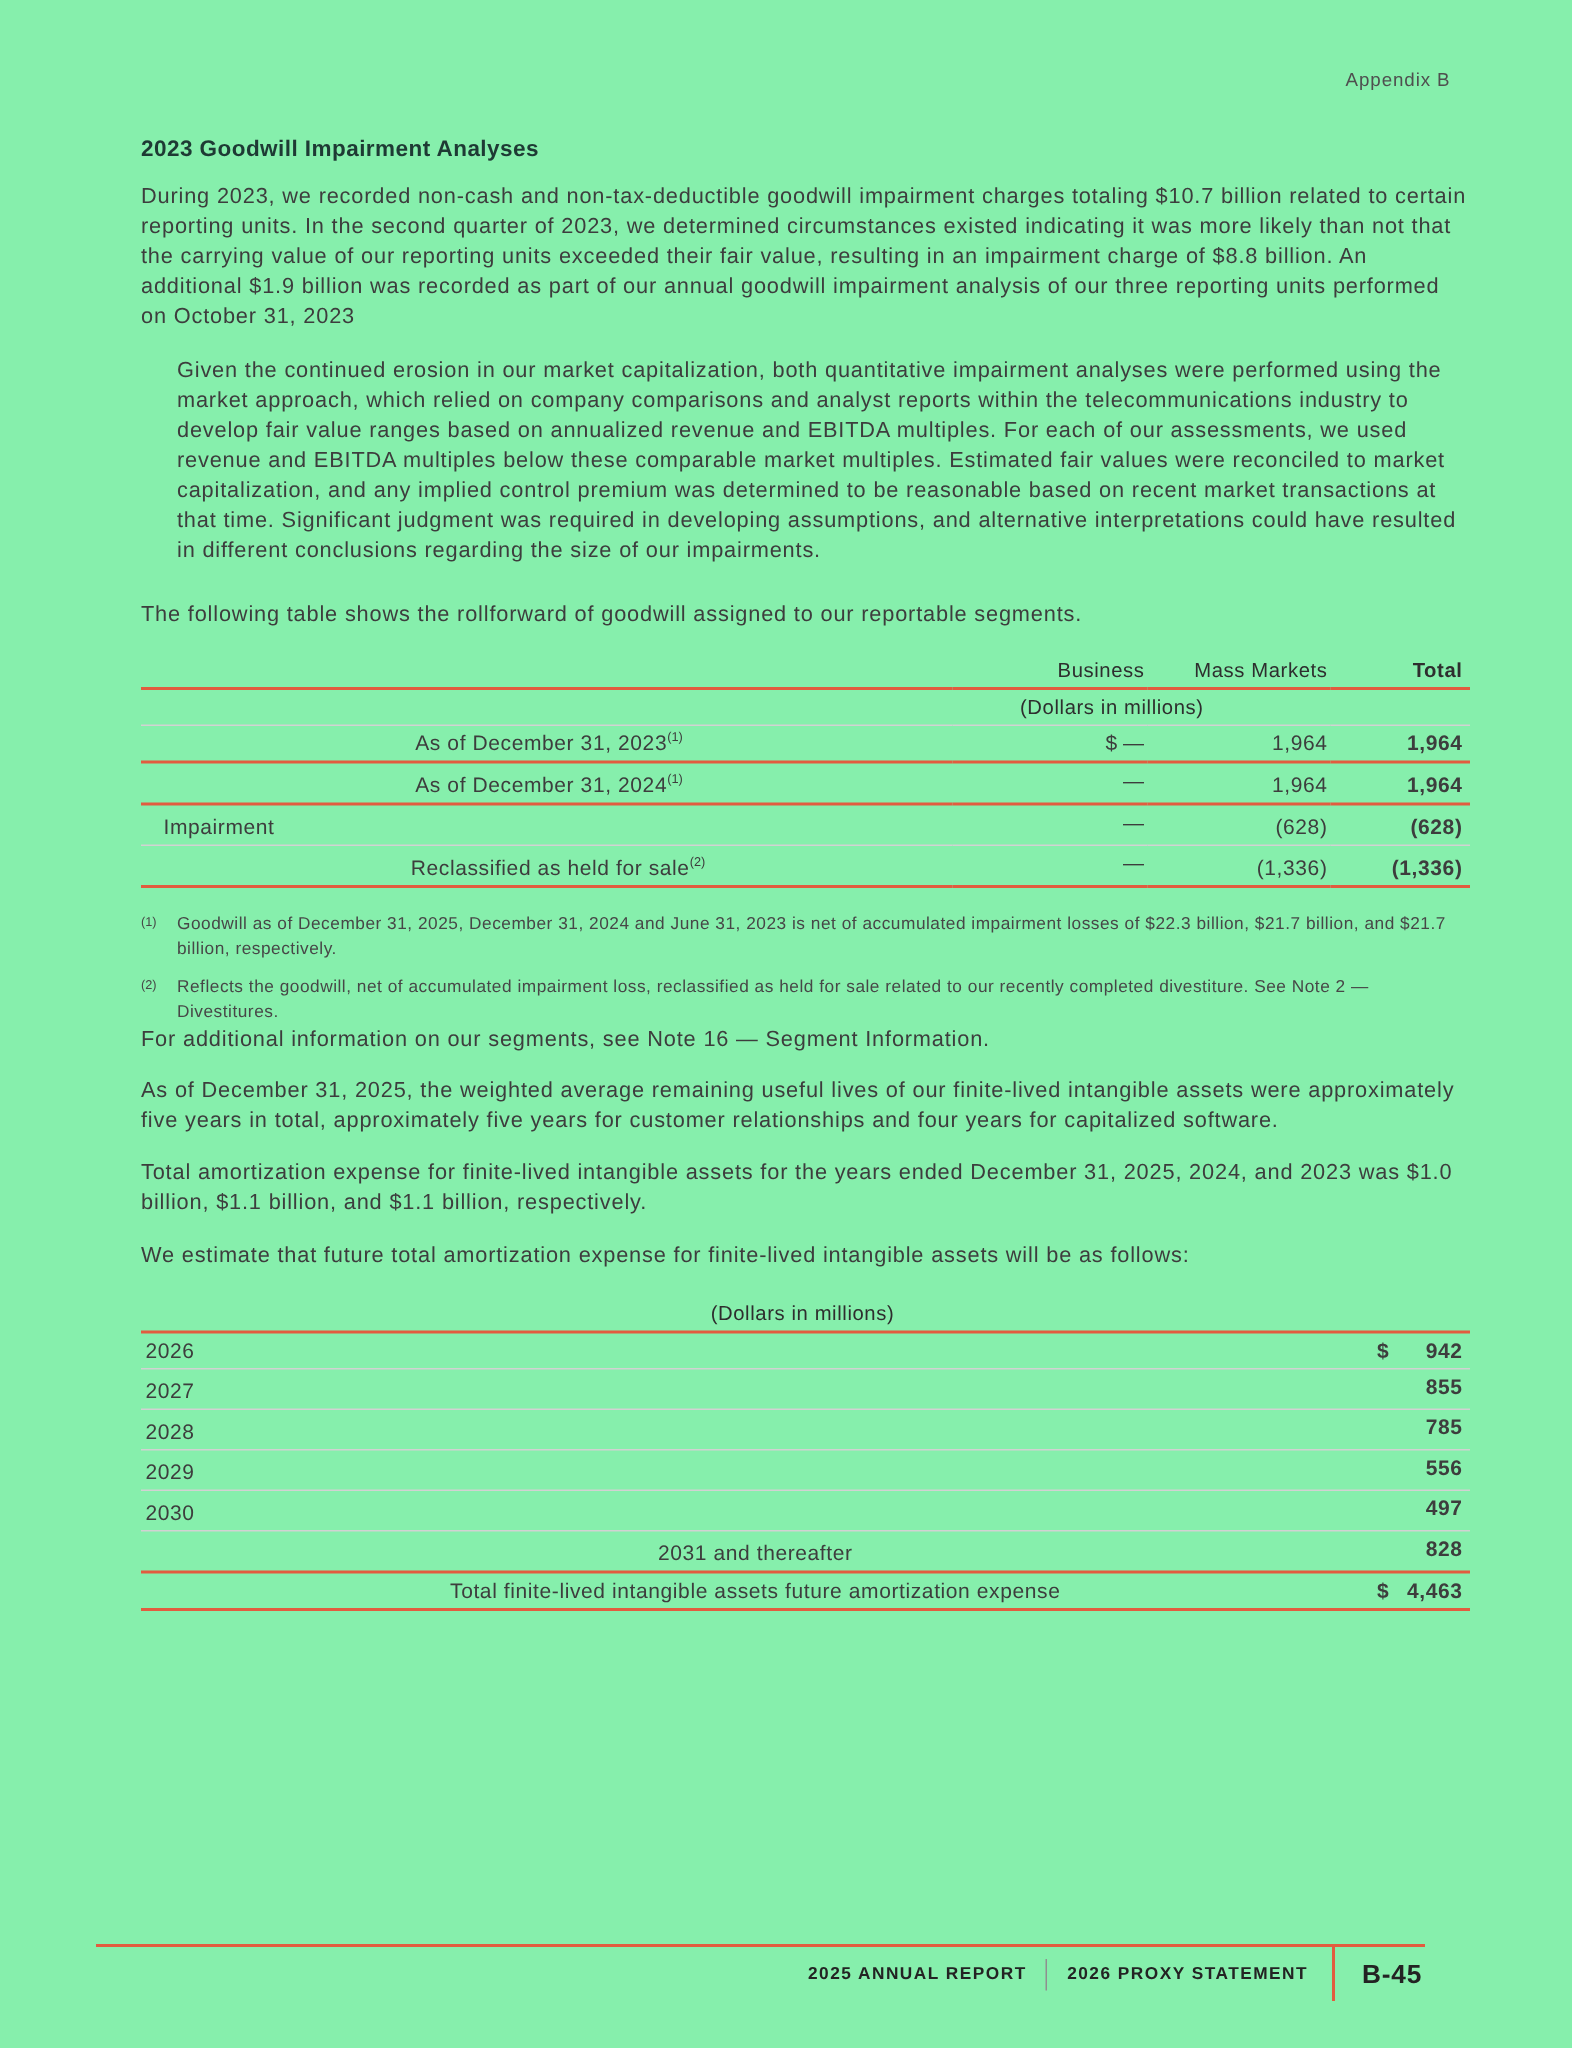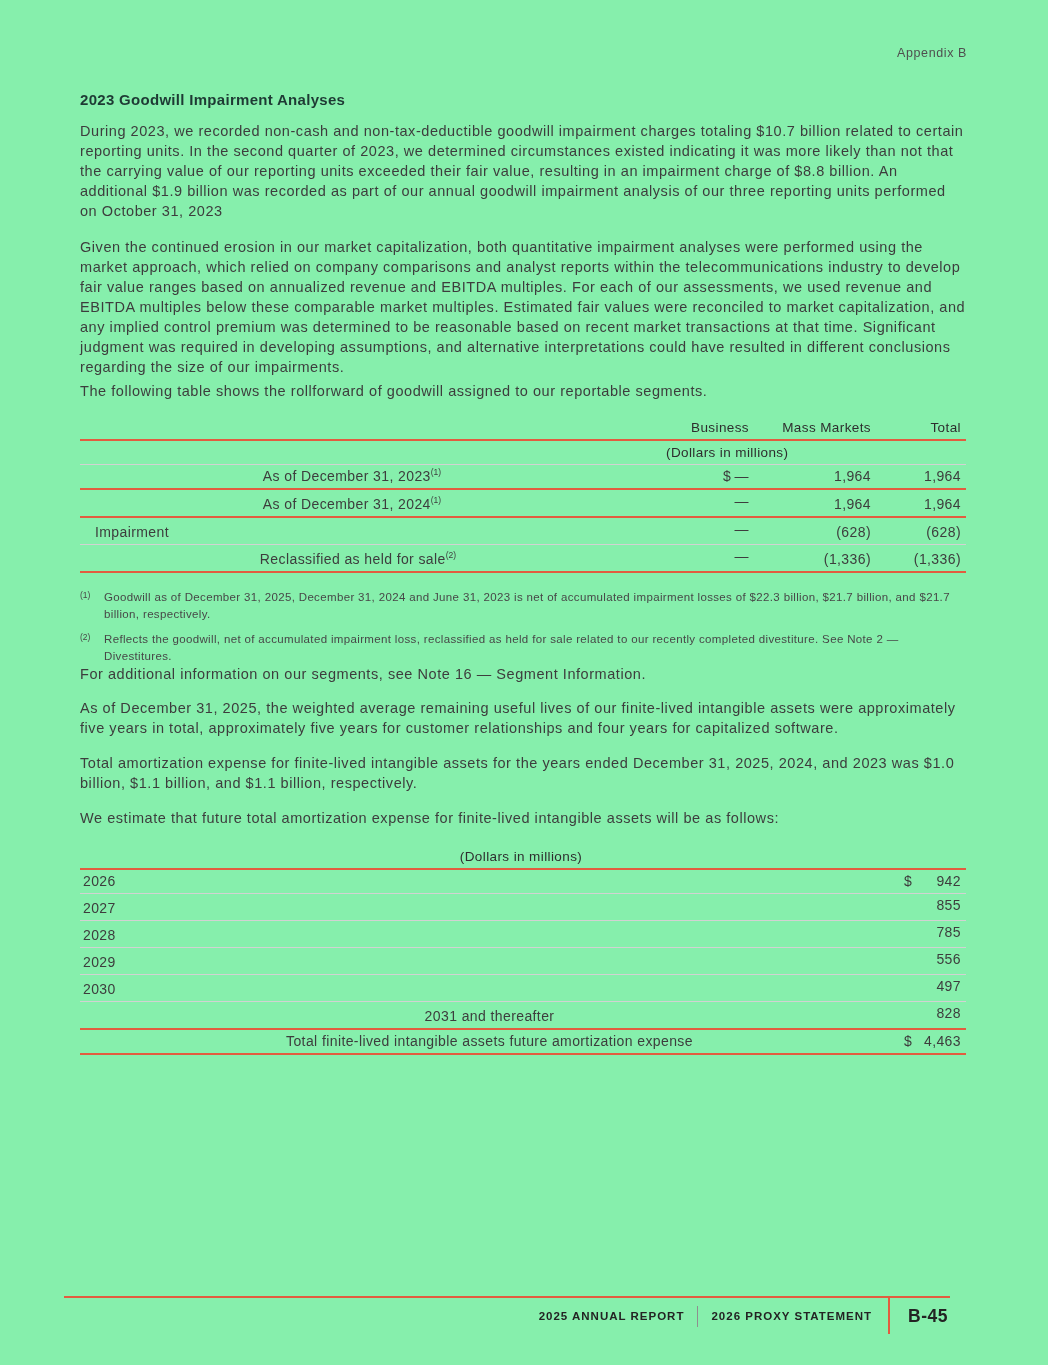--- a/index.html
+++ b/index.html
@@ -15,47 +15,47 @@
     position:relative;
     width:1048px;height:1365px;
     background:#86efac;
     overflow:hidden;
   }
   .appendix{
     position:absolute;top:46px;right:81px;
     font-size:12.5px;color:#4f4f4f;letter-spacing:.6px;
   }
   .content{
-    position:absolute;left:80px;top:92px;width:886px;
+    position:absolute;left:94px;top:92px;width:886px;
     color:var(--body);
   }
   .section-heading{
     font-size:15px;font-weight:bold;color:var(--heading);
     letter-spacing:.3px;line-height:16px;
   }
   p.para{
     font-size:14.5px;line-height:20px;letter-spacing:.55px;
     color:var(--body);
   }
   .mt-p1{margin-top:13px;}
-  .mt-p2{margin-top:16px;}
-  .mt-p3{margin-top:4px;}
+  .mt-p2{margin-top:16px;margin-left:24px;}
+  .mt-p3{margin-top:23px;}
 
   table.fin{
     width:100%;border-collapse:collapse;
     font-size:14px;color:var(--body);letter-spacing:.4px;
   }
   table.t1{margin-top:15px;}
   table.t2{margin-top:17px;}
   table.fin td, table.fin th{
     padding:4px 0;line-height:15px;vertical-align:bottom;
     font-weight:normal;text-align:left;
   }
   table.fin .num{text-align:right;padding-right:2px;}
-  table.fin .tot{padding-right:5px;}
+  table.fin .tot{padding-right:5px;font-weight:bold;}
   table.fin .lbl{padding-left:3px;}
   table.fin .lbl.indent{padding-left:15px;}
   tr.rule-accent td, tr.rule-accent th{border-bottom:2px solid var(--accent);text-align:center;}
   tr.rule-light td, tr.rule-light th{border-bottom:1px solid var(--ruleLight);}
   .col-head{font-weight:bold;color:#2e2e2e;font-size:13.5px;letter-spacing:.4px;}
   .units{
     font-weight:bold;color:#2e2e2e;font-size:13.5px;
     text-align:center;padding-left:45px !important;
   }
   .units-right{

